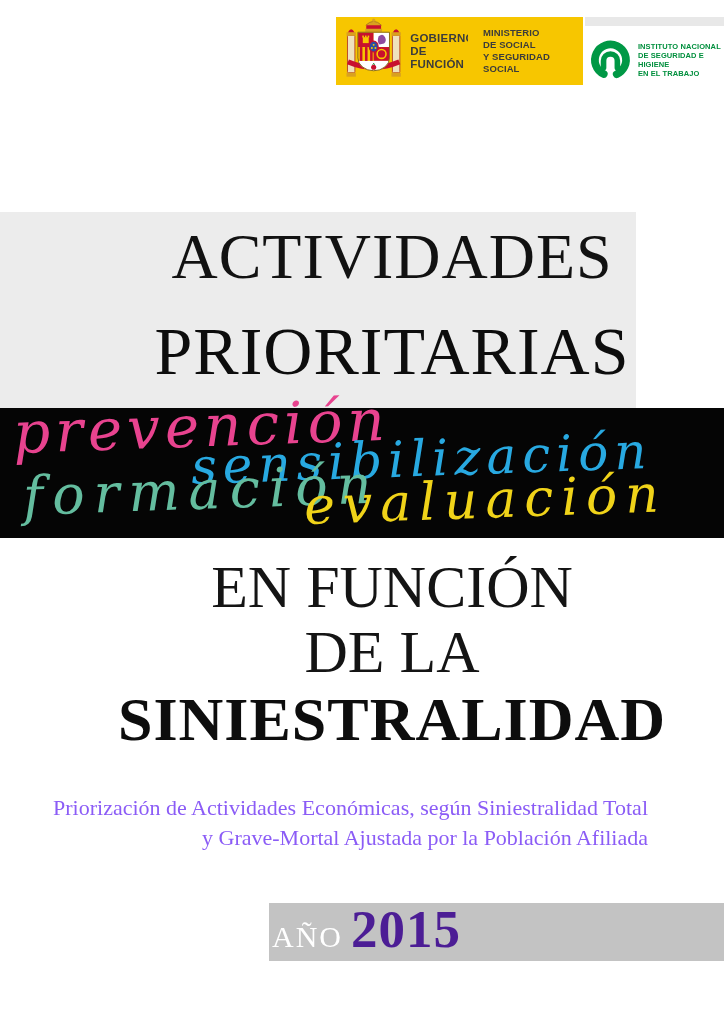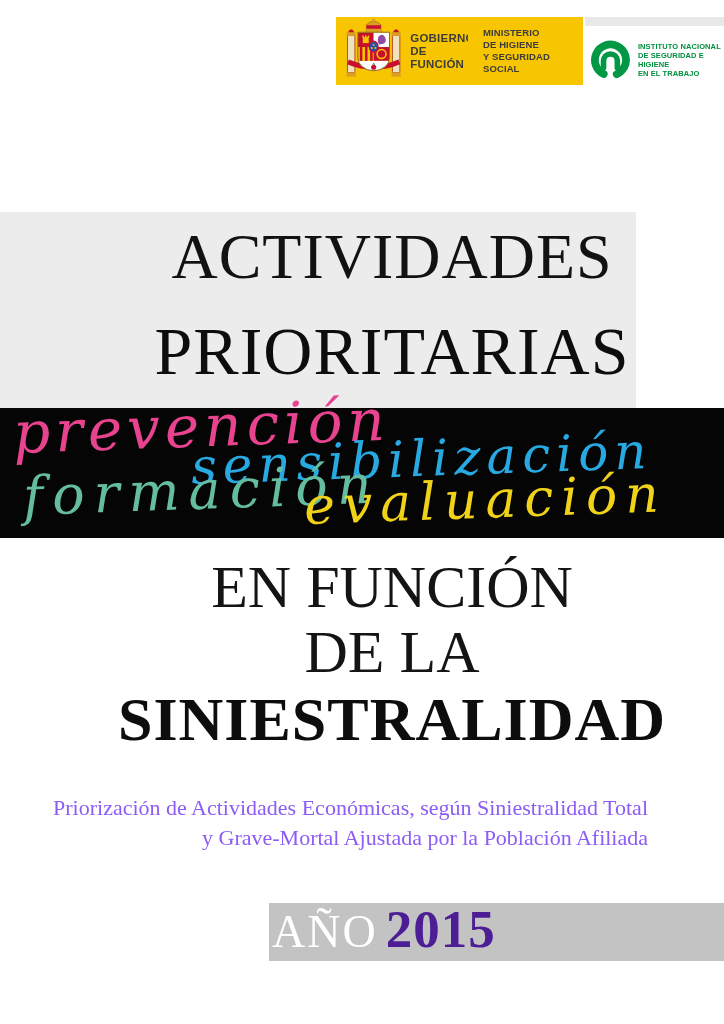--- a/index.html
+++ b/index.html
@@ -52,21 +52,21 @@
   .h2-l2{top:621px;font-size:60px;line-height:62px;font-weight:400;color:#141414;}
   .h2-l3{top:687px;font-size:62px;line-height:64px;font-weight:700;letter-spacing:1px;color:#0d0d0d;}
   
   .desc{position:absolute;left:0;top:793px;width:648px;text-align:right;font-size:22px;line-height:30px;color:#8b5cf6;}
   
   .year-banner{
     position:absolute;left:269px;top:903px;width:455px;height:58px;
     background:var(--year-banner-gray,#C3C3C3);
     display:flex;align-items:baseline;box-sizing:border-box;padding-left:3px;
   }
-  .year-label{font-size:46px;line-height:1;color:#fff;letter-spacing:2px;font-weight:400;}
+  .year-label{font-size:30px;line-height:1;color:#fff;letter-spacing:2px;font-weight:400;}
   .year-value{font-size:53px;line-height:1;color:#4c1d95;font-weight:700;margin-left:8px;letter-spacing:1px;}
 </style>
 </head>
 <body>
 
 <div class="page">
 
   <header>
 
     <div class="gov-box box-gobierno">
@@ -117,21 +117,21 @@
       </svg>
       <div class="gov-text">
         <div>GOBIERNO</div>
         <div>DE FUNCIÓN</div>
       </div>
     </div>
 
     <div class="gov-box box-ministerio">
       <div class="min-text">
         <div>MINISTERIO</div>
-        <div>DE HIGIENE</div>
+        <div>DE SOCIAL</div>
         <div>Y SEGURIDAD SOCIAL</div>
       </div>
     </div>
 
     <div class="insht-box">
       <div class="insht-strip"></div>
       <div class="insht-row">
         <svg viewBox="0 0 52 52" width="52" height="52">
           <g stroke="#009845" fill="none" stroke-linecap="round">
             <circle cx="26" cy="26" r="18" stroke-width="9" stroke-dasharray="97 16" transform="rotate(115.5 26 26)"></circle>

